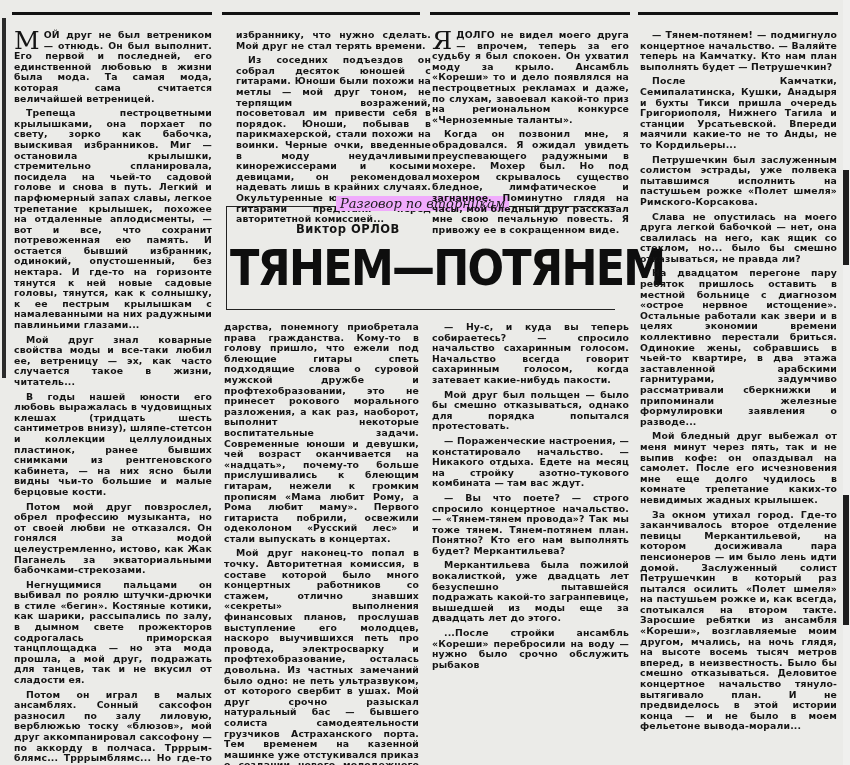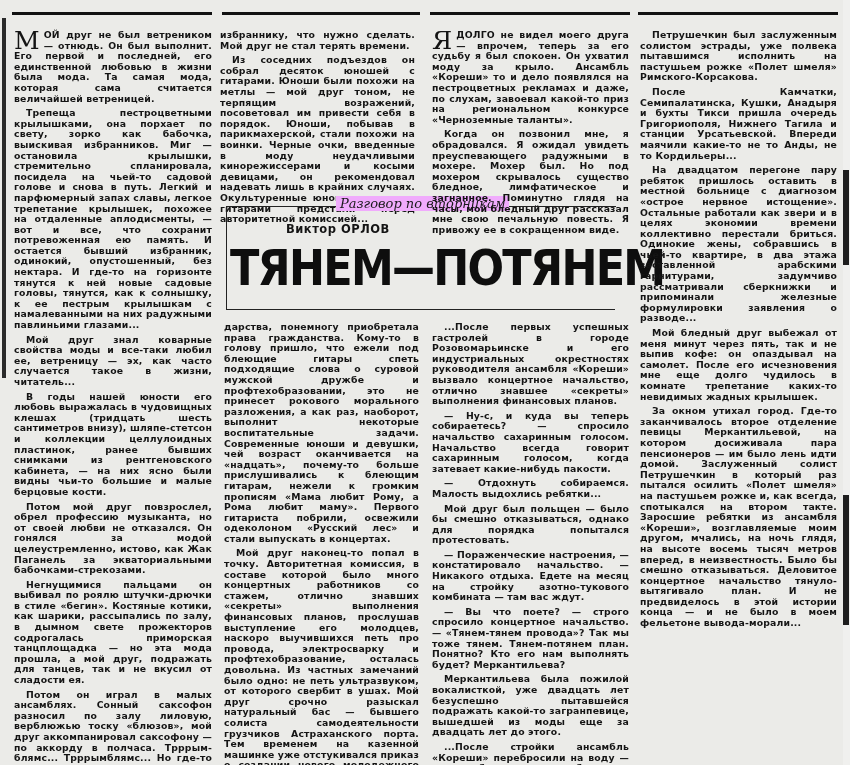--- a/index.html
+++ b/index.html
@@ -20,39 +20,39 @@
     position: absolute; font-size: 9.3px; line-height: 10.6px; font-weight: bold;
     text-align: justify; letter-spacing: 0.15px;
   }
   .col p { margin: 0 0 4px 0; text-indent: 12px; }
   .col p.first { text-indent: 0; }
   .dropcap {
     float: left; font-family: "DejaVu Serif", serif; font-weight: normal;
     font-size: 25px; line-height: 20px; margin: 1px 4px 0 0;
   }
   .col1 { left: 14px; top: 30px; width: 198px; }
-  .col2 { left: 220px; top: 30px; width: 195px; }
+  .col2 { left: 236px; top: 30px; width: 195px; }
   .col2b { left: 224px; top: 322px; width: 195px; }
   .col3 { left: 432px; top: 30px; width: 197px; }
   .col3b { left: 432px; top: 322px; width: 197px; }
   .col4 { left: 640px; top: 30px; width: 197px; }
   .rubric-line {
     position: absolute; left: 226px; top: 206px; width: 390px; height: 1px; background: #222;
   }
   .rubric {
     position: absolute; left: 336px; top: 196px; padding: 0 4px;
     background: #f0abfc; font-family: "DejaVu Serif", serif; font-style: italic;
     font-size: 13px; color: #1a1a1a;
   }
   .headline-box {
     position: absolute; left: 226px; top: 206px; width: 388px; height: 103px;
     border-left: 1px solid #222; border-bottom: 1px solid #222;
   }
   .byline {
-    position: absolute; left: 286px; top: 222px; font-size: 11.5px; font-weight: bold; letter-spacing: 0.5px;
+    position: absolute; left: 296px; top: 222px; font-size: 11.5px; font-weight: bold; letter-spacing: 0.5px;
   }
   .headline {
     position: absolute; left: 230px; top: 240px; width: 380px; text-align: center;
     font-family: "DejaVu Sans", sans-serif; font-weight: bold; font-size: 50px; line-height: 56px;
     letter-spacing: -2px; transform: scaleX(0.86); transform-origin: left top;
     color: #0e0e0e; white-space: nowrap;
   }
 </style>
 </head>
 <body>
@@ -94,31 +94,31 @@
     <p class="first">дарства, понемногу приобретала права гражданства. Кому-то в голову пришло, что ежели под блеющие гитары спеть подходящие слова о суровой мужской дружбе и профтехобразовании, это не принесет рокового морального разложения, а как раз, наоборот, выполнит некоторые воспитательные задачи. Современные юноши и девушки, чей возраст оканчивается на «надцать», почему-то больше прислушивались к блеющим гитарам, нежели к громким прописям «Мама любит Рому, а Рома любит маму». Первого гитариста побрили, освежили одеколоном «Русский лес» и стали выпускать в концертах.</p>
     <p>Мой друг наконец-то попал в точку. Авторитетная комиссия, в составе которой было много концертных работников со стажем, отлично знавших «секреты» выполнения финансовых планов, прослушав выступление его молодцев, наскоро выучившихся петь про провода, электросварку и профтехобразование, осталась довольна. Из частных замечаний было одно: не петь ультразвуком, от которого свербит в ушах. Мой друг срочно разыскал натуральный бас — бывшего солиста самодеятельности грузчиков Астраханского порта. Тем временем на казенной машинке уже отстукивался приказ о создании нового молодежного вокально-инструментального ансамбля «Кореши»...</p>
   </div>
 
   <div class="col col3">
     <p class="first"><span class="dropcap">Я</span><span>ДОЛГО не видел моего друга — впрочем, теперь за его судьбу я был спокоен. Он ухватил моду за крыло. Ансамбль «Кореши» то и дело появлялся на пестроцветных рекламах и даже, по слухам, завоевал какой-то приз на региональном конкурсе «Черноземные таланты».</span></p>
     <p>Когда он позвонил мне, я обрадовался. Я ожидал увидеть преуспевающего радужными в мохере. Мохер был. Но под мохером скрывалось существо бледное, лимфатическое и загнанное. Поминутно глядя на часы, мой бледный друг рассказал мне свою печальную повесть. Я привожу ее в сокращенном виде.</p>
   </div>
 
   <div class="col col3b">
-    <p>...После первых успешных гастролей в городе Розовомарьинске и его индустриальных окрестностях руководителя ансамбля «Кореши» вызвало концертное начальство, отлично знавшее «секреты» выполнения финансовых планов.</p>
     <p>— Ну-с, и куда вы теперь собираетесь? — спросило начальство сахаринным голосом. Начальство всегда говорит сахаринным голосом, когда затевает какие-нибудь пакости.</p>
-    <p>— Отдохнуть собираемся. Малость выдохлись ребятки...</p>
     <p>Мой друг был польщен — было бы смешно отказываться, однако для порядка попытался протестовать.</p>
     <p>— Пораженческие настроения, — констатировало начальство. — Никакого отдыха. Едете на месяц на стройку азотно-тукового комбината — там вас ждут.</p>
     <p>— Вы что поете? — строго спросило концертное начальство.— «Тянем-тянем провода»? Так мы тоже тянем. Тянем-потянем план. Понятно? Кто его нам выполнять будет? Меркантильева?</p>
     <p>Меркантильева была пожилой вокалисткой, уже двадцать лет безуспешно пытавшейся подражать какой-то загранпевице, вышедшей из моды еще за двадцать лет до этого.</p>
     <p>...После стройки ансамбль «Кореши» перебросили на воду — нужно было срочно обслужить рыбаков</p>
   </div>
 
   <div class="col col4">
+    <p>— Тянем-потянем! — подмигнуло концертное начальство. — Валяйте теперь на Камчатку. Кто нам план выполнять будет — Петрушечкин?</p>
+    <p>После Камчатки, Семипалатинска, Кушки, Анадыря и бухты Тикси пришла очередь Григориополя, Нижнего Тагила и станции Урсатьевской. Впереди маячили какие-то не то Анды, не то Кордильеры...</p>
     <p>Петрушечкин был заслуженным солистом эстрады, уже полвека пытавшимся исполнить на пастушьем рожке «Полет шмеля» Римского-Корсакова.</p>
-    <p>После Камчатки, Семипалатинска, Кушки, Анадыря и бухты Тикси пришла очередь Григориополя, Нижнего Тагила и станции Урсатьевской. Впереди маячили какие-то не то Анды, не то Кордильеры...</p>
+    <p>Слава не опустилась на моего друга легкой бабочкой — нет, она свалилась на него, как ящик со стеклом, но... было бы смешно отказываться, не правда ли?</p>
     <p>На двадцатом перегоне пару ребяток пришлось оставить в местной больнице с диагнозом «острое нервное истощение». Остальные работали как звери и в целях экономии времени коллективно перестали бриться. Одинокие жены, собравшись в чьей-то квартире, в два этажа заставленной арабскими гарнитурами, задумчиво рассматривали сберкнижки и припоминали железные формулировки заявления о разводе...</p>
     <p>Мой бледный друг выбежал от меня минут через пять, так и не выпив кофе: он опаздывал на самолет. После его исчезновения мне еще долго чудилось в комнате трепетание каких-то невидимых жадных крылышек.</p>
     <p>За окном утихал город. Где-то заканчивалось второе отделение певицы Меркантильевой, на котором досиживала пара пенсионеров — им было лень идти домой. Заслуженный солист Петрушечкин в который раз пытался осилить «Полет шмеля» на пастушьем рожке и, как всегда, спотыкался на втором такте. Заросшие ребятки из ансамбля «Кореши», возглавляемые моим другом, мчались, на ночь глядя, на высоте восемь тысяч метров вперед, в неизвестность. Было бы смешно отказываться. Деловитое концертное начальство тянуло-вытягивало план. И не предвиделось в этой истории конца — и не было в моем фельетоне вывода-морали...</p>
 
   </div>
 </div>
 
 </body></html>

